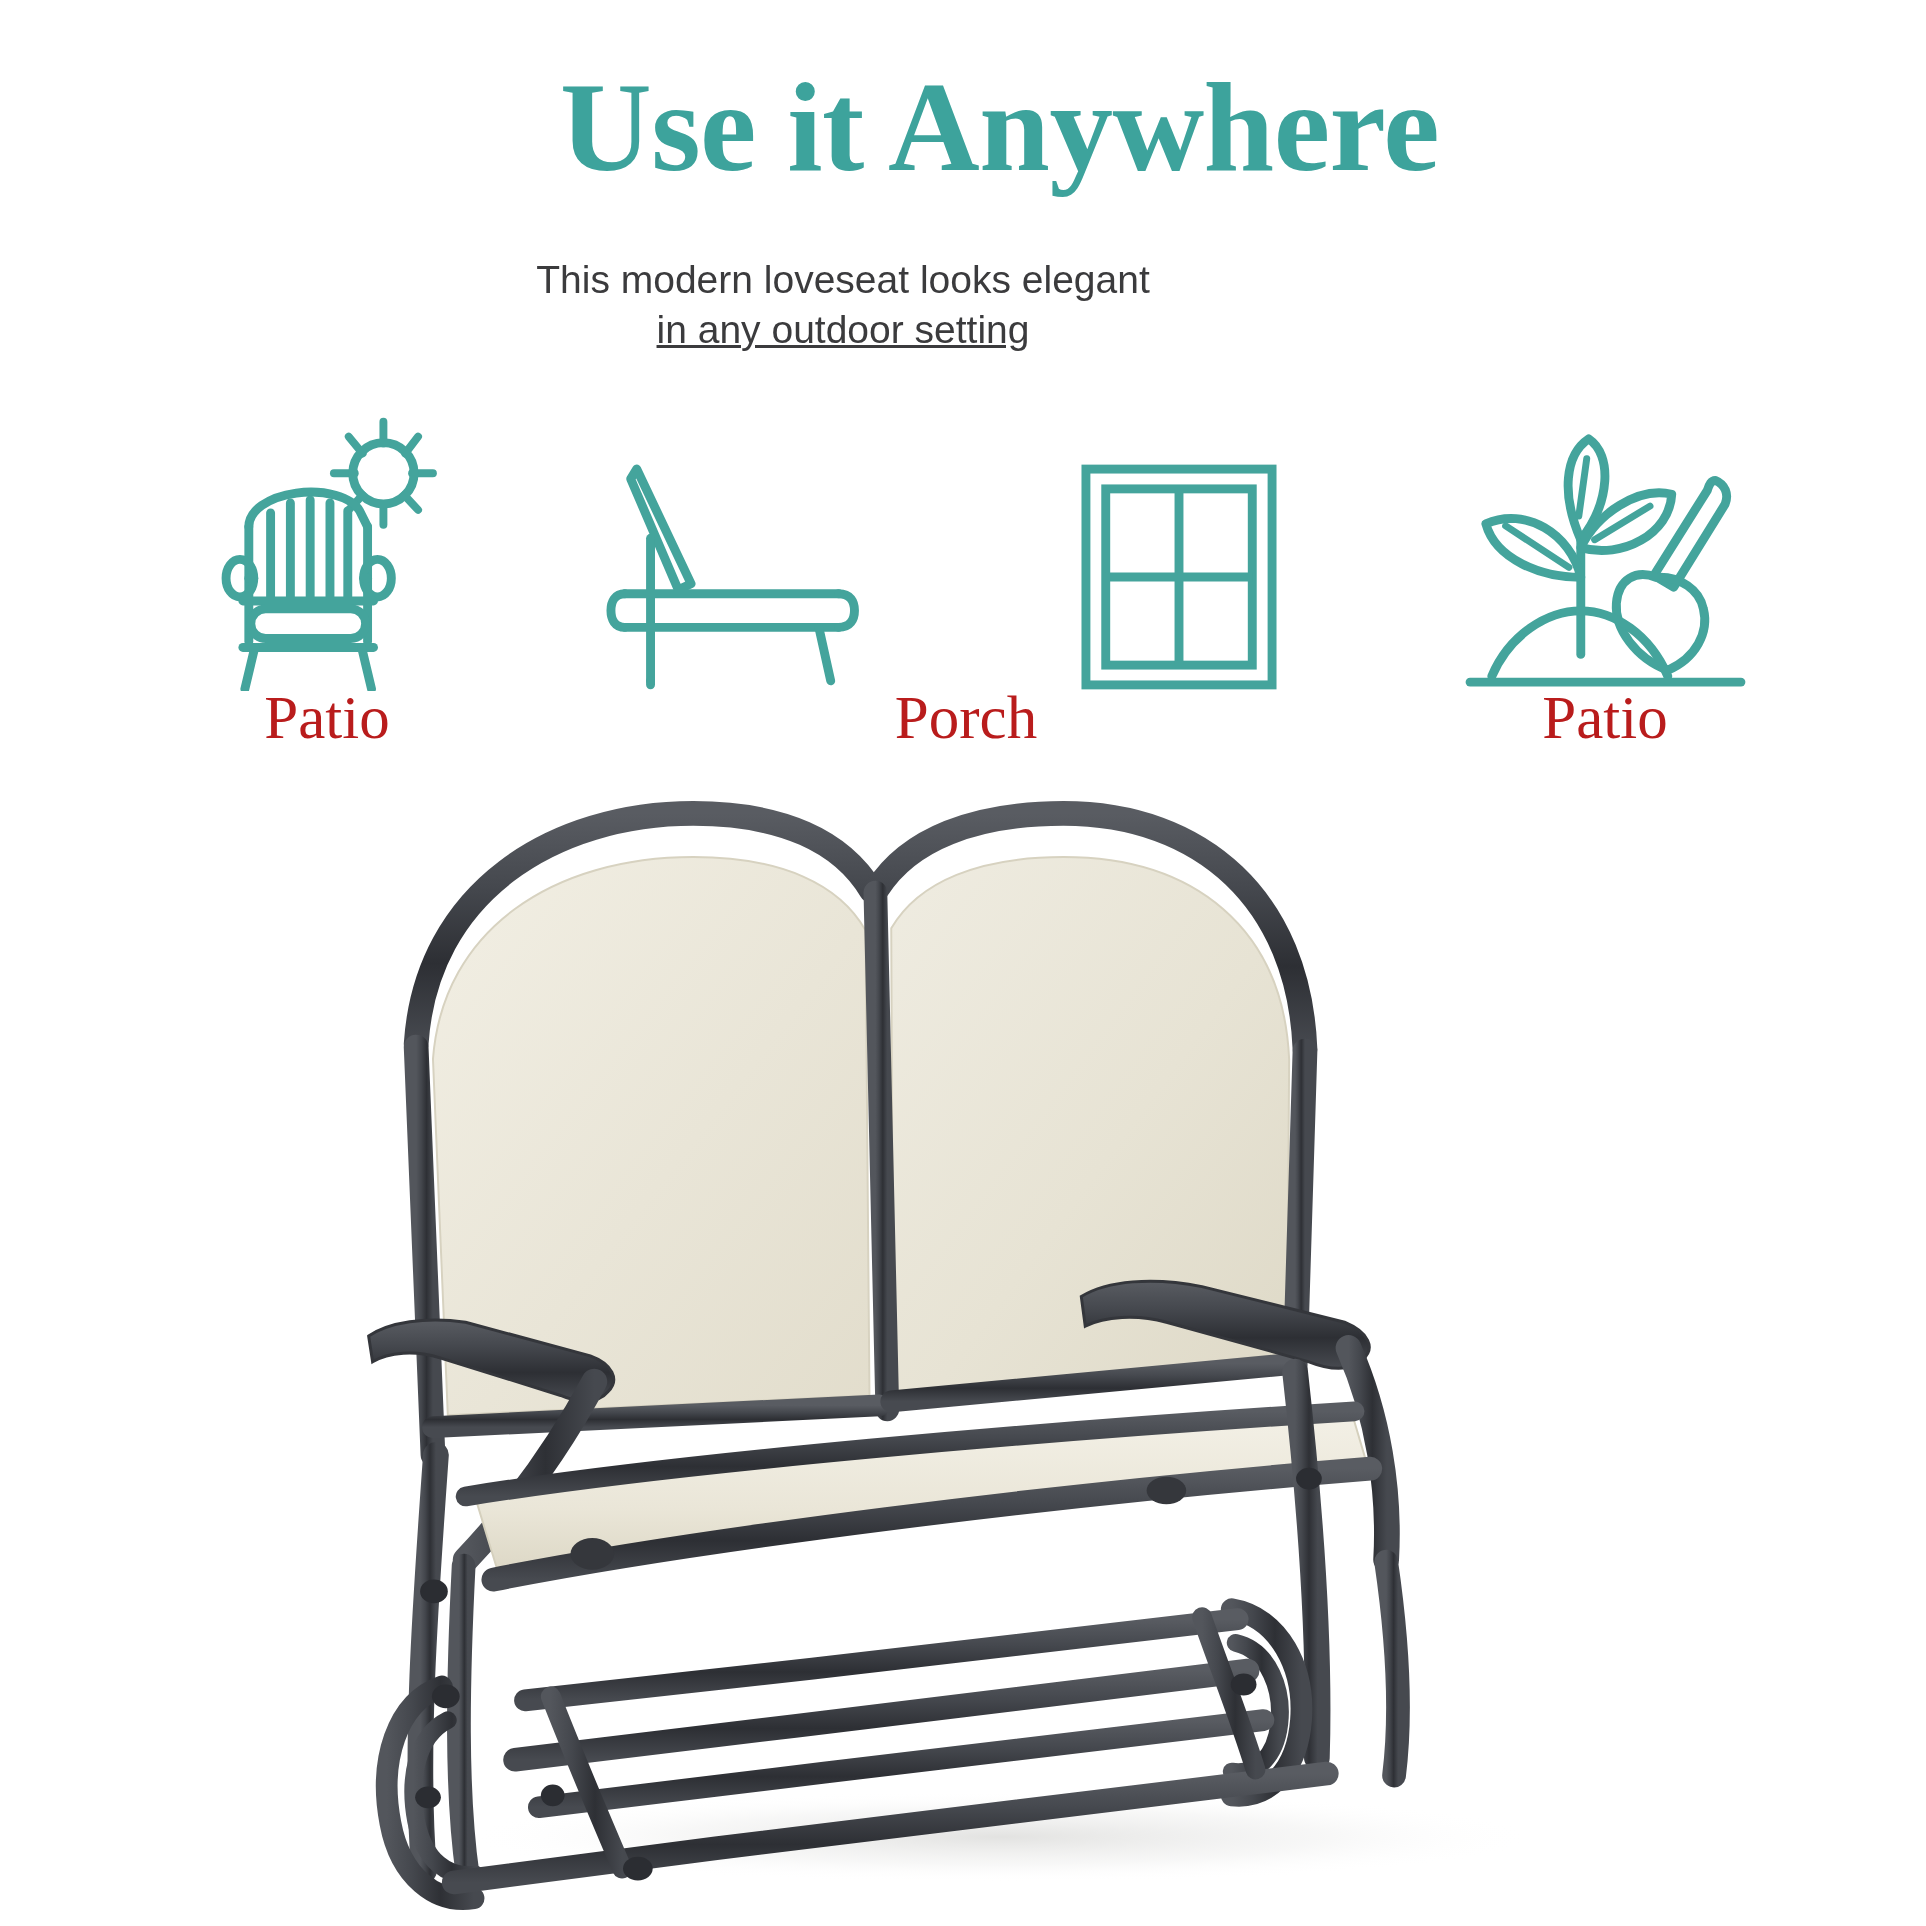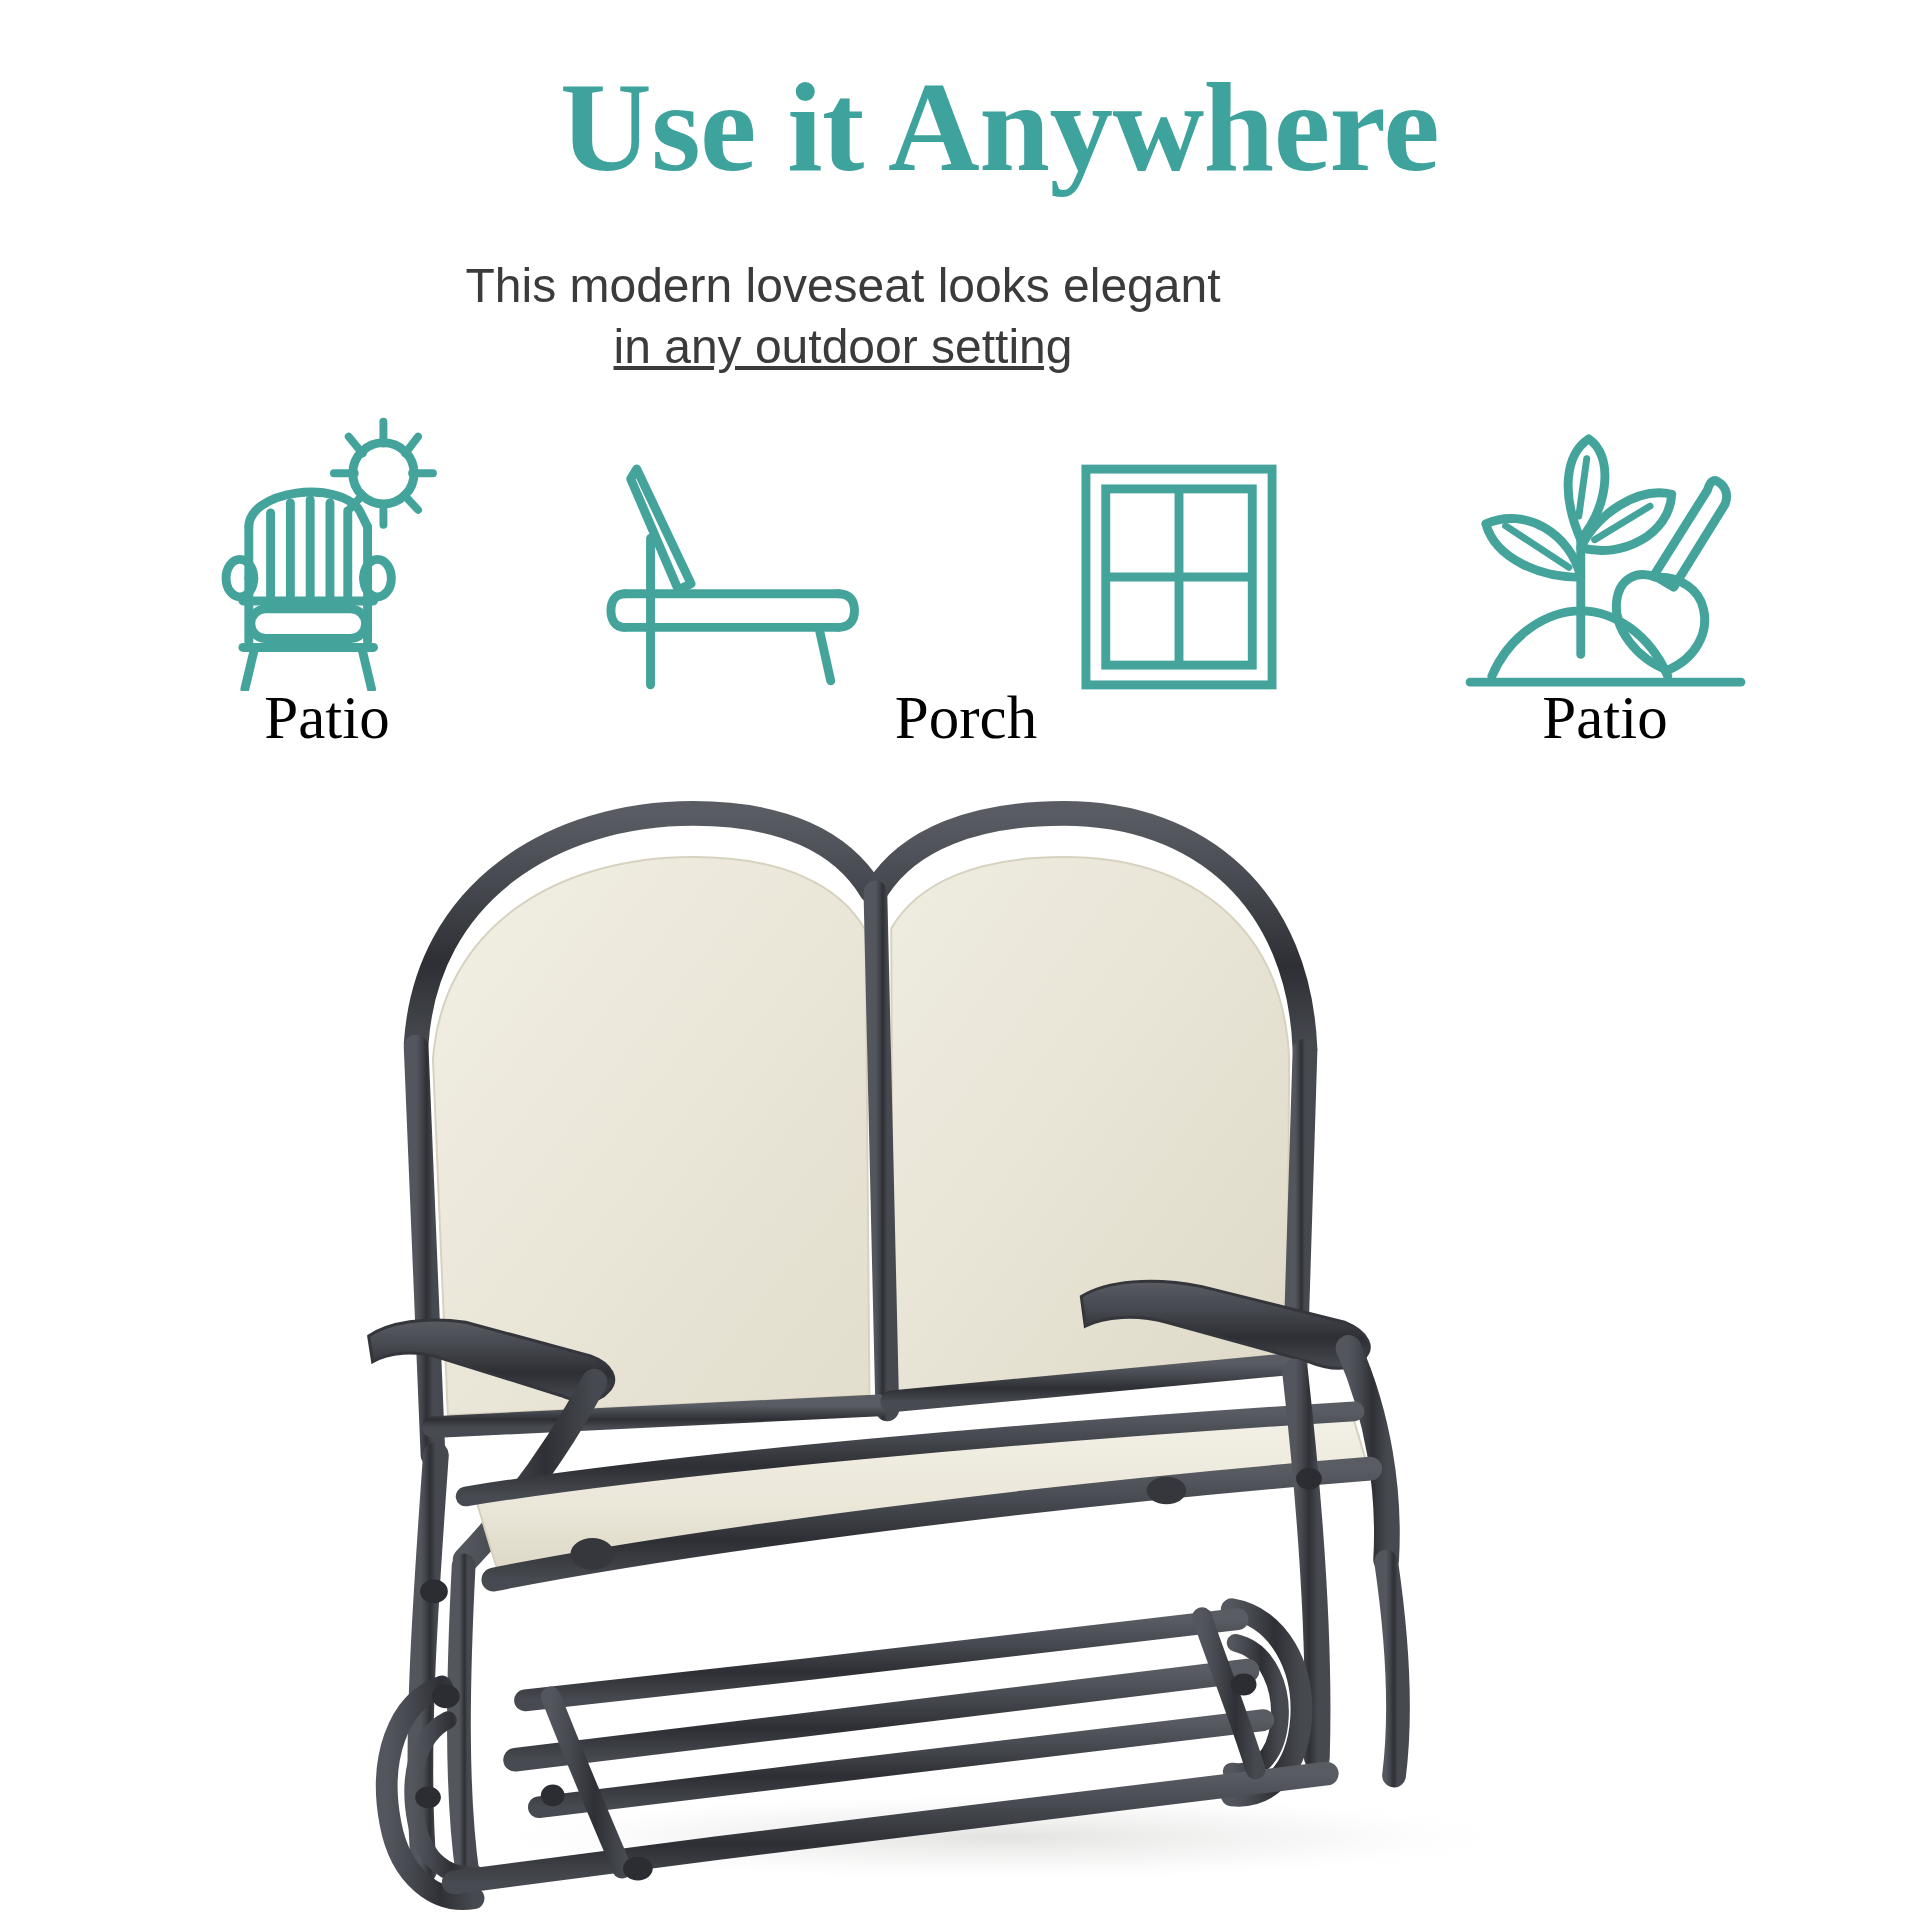--- a/index.html
+++ b/index.html
@@ -40,21 +40,21 @@
   }
 
   .subhead {
     position: absolute;
     top: 255px;
     left: 0;
     width: 1686px;
     text-align: center;
     font-family: "Liberation Sans", sans-serif;
     font-weight: 300;
-    font-size: 48px;
+    font-size: 39px;
     line-height: 1.28;
     color: #3b3b3d;
   }
   .subhead .l2 { display:block;text-decoration:underline; }
 
   
   .icon-row {
     position: absolute;
     top: 404px;
     left: 149px;
@@ -80,21 +80,21 @@
     width: 1634px;
     display: flex;
     justify-content: space-between;
   }
   .label-cell {
     width: 356px;
     text-align: center;
     font-family: "Liberation Serif", "DejaVu Serif", serif;
     font-size: 61px;
     font-weight: 400;
-    color: #000000;
+    color: #b91c1c;
     line-height: 1;
   }
 
   
   .product {
     position: absolute;
     top: 762px;
     left: 0;
     width: 1927px;
     height: 1164px;

